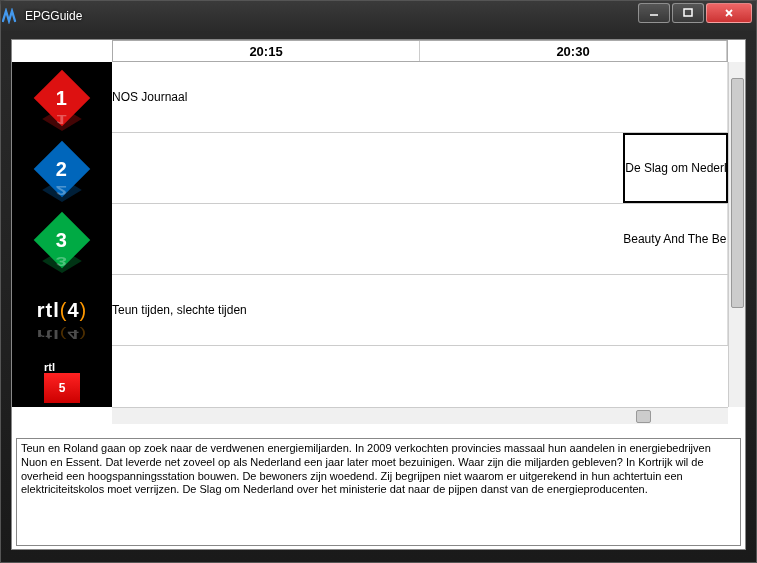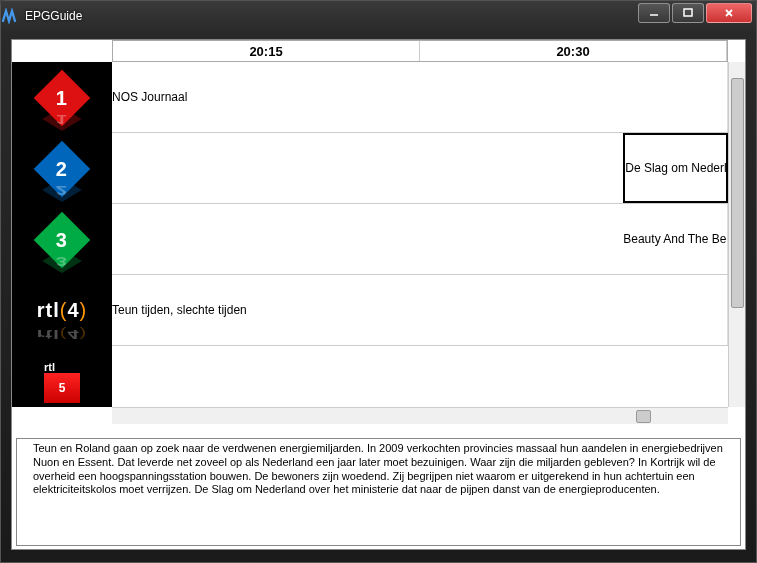--- a/index.html
+++ b/index.html
@@ -177,21 +177,21 @@
   border: 1px solid #999;
   border-radius: 2px;
 }
 .desc-box {
   position: absolute;
   left: 4px;
   right: 4px;
   bottom: 3px;
   height: 108px;
   border: 1px solid #888;
-  padding: 3px 16px;
+  padding: 3px 4px;
   font-size: 11px;
   line-height: 1.25;
   background: #fff;
   overflow: hidden;
 }
 
 .diamond {
   width: 40px;
   height: 40px;
   transform: rotate(45deg);

